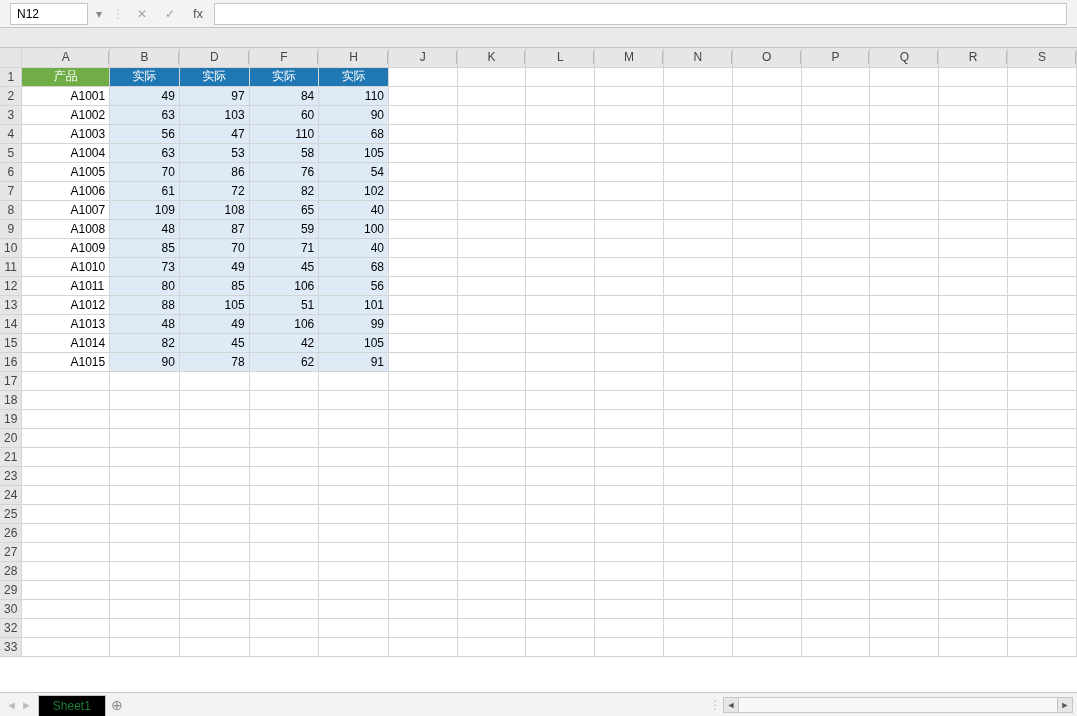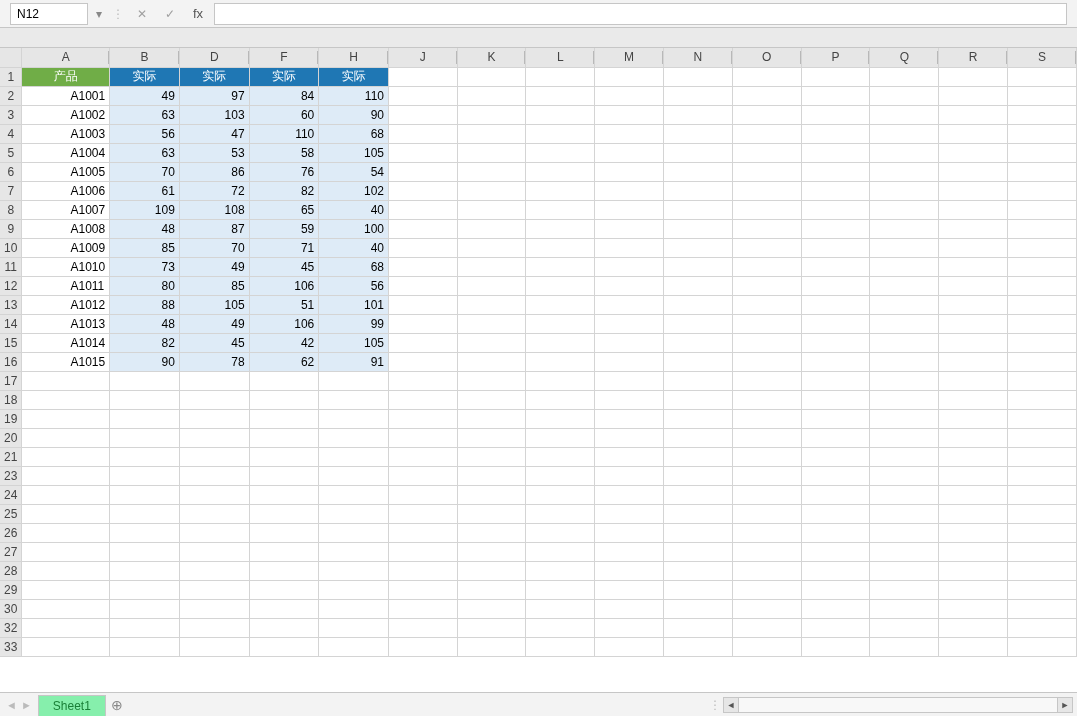--- a/index.html
+++ b/index.html
@@ -29,21 +29,21 @@
 .grid td.pcell { text-align: left; padding-left: 48px; }
 
 .hdr-green { background: #70ad47 !important; color: #fff; text-align: center !important; }
 .hdr-blue  { background: #1f77b4 !important; color: #fff; text-align: center !important; }
 .data-blue { background: #deebf7 !important; }
 
 
 .tabbar { position: absolute; bottom: 0; left: 0; right: 0; height: 24px; background: #f3f3f3; border-top: 1px solid #c6c6c6; display: flex; align-items: center; }
 .tab-nav { display: flex; align-items: center; padding: 0 6px; gap: 4px; }
 .tab-nav span { color: #bbb; cursor: default; font-size: 11px; }
-.sheet-tab { height: 22px; padding: 2px 14px; background: #86efac; border: 1px solid #c6c6c6; border-bottom: none; display: flex; align-items: center; color: #1a7f37; position: relative; top: 1px; }
+.sheet-tab { height: 22px; padding: 2px 14px; background: #000000; border: 1px solid #c6c6c6; border-bottom: none; display: flex; align-items: center; color: #1a7f37; position: relative; top: 1px; }
 .add-sheet { width: 22px; height: 22px; display: flex; align-items: center; justify-content: center; color: #888; font-size: 14px; }
 .tabbar .stretch { flex: 1; }
 .hscroll { width: 350px; height: 16px; display: flex; align-items: center; margin-right: 4px; }
 .hscroll .arrow { width: 16px; height: 16px; background: #e6e6e6; border: 1px solid #c6c6c6; display: flex; align-items: center; justify-content: center; font-size: 9px; color: #555; }
 .hscroll .track { flex: 1; height: 16px; background: #f8f8f8; border-top: 1px solid #c6c6c6; border-bottom: 1px solid #c6c6c6; }
 </style>
 </head>
 <body>
 
 <div class="formula-bar">

